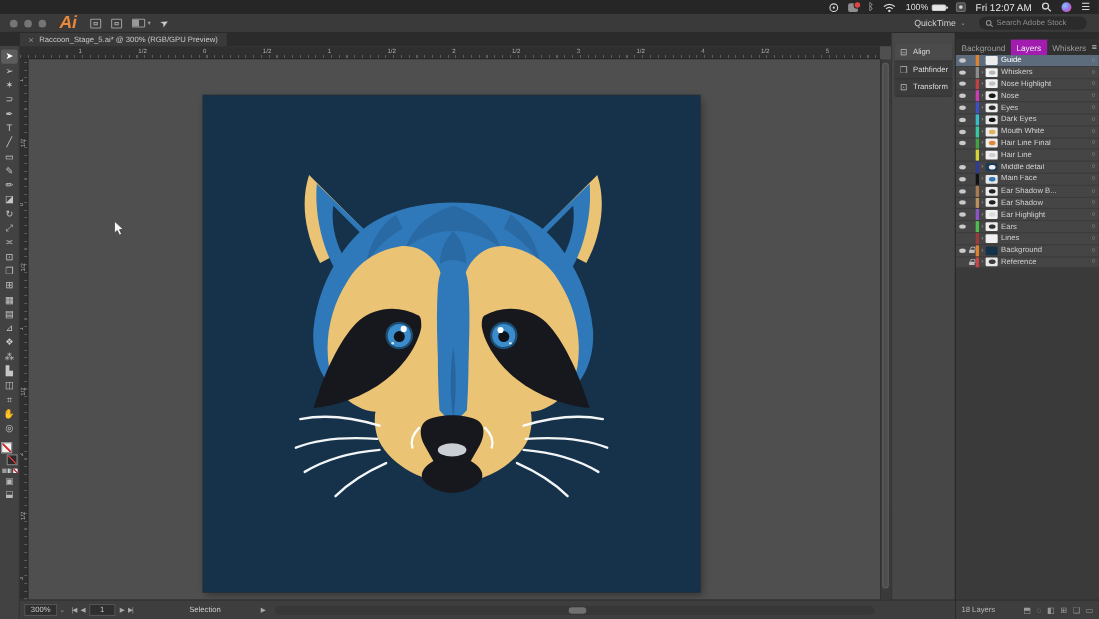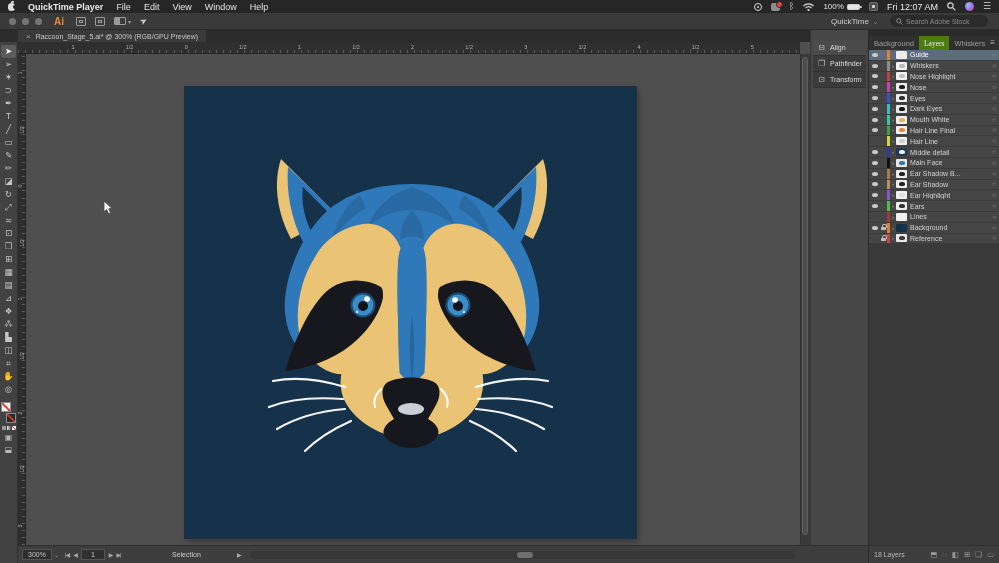--- a/index.html
+++ b/index.html
@@ -29,21 +29,21 @@
   .input-ic::after{content:"";position:absolute;left:2px;top:2px;width:3px;height:3px;background:#D9D9D9;border-radius:1px;}
   .clock{font-size:9px;}
   .siri-ic{width:9px;height:9px;border-radius:50%;background:radial-gradient(circle at 35% 35%,#7BC6F6,#A06BE8 55%,#E75480 85%);}
   .nc-ic{color:#D9D9D9;font-size:9px;line-height:1;}
 
   
   .appbar{position:absolute;left:0;top:13px;width:100%;height:17px;background:#3A3A3A;border-bottom:1px solid #2A2A2A;
           display:flex;align-items:center;padding:0 9px;}
   .lights{display:flex;gap:6px;margin-right:8px;}
   .light{width:7px;height:7px;border-radius:50%;background:#757575;}
-  .ai-logo{color:#E8883A;font-weight:bold;font-size:10px;margin:0 12px 0 4px;}
+  .ai-logo{color:#E8883A;font-weight:bold;font-size:16px;margin:0 12px 0 4px;font-style:italic;}
   .abar-sq{width:10px;height:9px;border:1px solid #9A9A9A;border-radius:1px;margin-right:9px;position:relative;}
   .abar-sq::after{content:"";position:absolute;left:2px;top:2px;right:2px;bottom:2px;border:1px solid #9A9A9A;}
   .abar-arr{display:flex;align-items:center;gap:2px;margin-right:9px;}
   .arr-ic{width:12px;height:8px;border:1px solid #9A9A9A;border-radius:1px;background:linear-gradient(90deg,#9A9A9A 0 5px,transparent 5px);}
   .chev{color:#9A9A9A;font-size:6px;}
   .share-ic{color:#C9C9C9;font-size:9px;transform:rotate(-30deg);line-height:1;}
   .workspace{margin-left:auto;display:flex;align-items:center;gap:4px;font-size:8px;color:#CFCFCF;}
   .stock-search{width:98px;height:12px;background:#2B2B2B;border-radius:6px;margin-left:12px;margin-right:2px;
                 display:flex;align-items:center;gap:3px;padding:0 6px;color:#8E8E8E;font-size:7px;}
 
@@ -89,21 +89,21 @@
   .dock-panel{margin:10px 2px 0 2px;background:#3B3B3B;border-radius:2px;overflow:hidden;}
   .dock-btn{display:flex;align-items:center;gap:4px;height:16px;padding:0 4px;color:#DDD;font-size:7px;border-bottom:1px solid #333;}
   .dock-btn.first{background:#4B4B4B;}
   .dock-btn .ic{font-size:8px;color:#BDBDBD;width:9px;text-align:center;}
 
   
   .panel{position:absolute;left:868px;top:30px;width:131px;height:533px;background:#3A3A3A;border-left:1px solid #2A2A2A;}
   .panel-topstrip{height:6px;background:#2B2B2B;}
   .panel-tabs{height:14px;background:#303030;display:flex;align-items:stretch;font-size:7.5px;color:#9E9E9E;}
   .ptab{display:flex;align-items:center;padding:0 5px;}
-  .ptab.active{background:#4d7c0f;color:#EDEDED;font-family:Liberation Serif, serif;}
+  .ptab.active{background:#a21caf;color:#EDEDED;}
   .panel-menu{margin-left:auto;align-self:center;padding-right:4px;color:#B9B9B9;font-size:8px;line-height:1;}
   .layer-list{background:#454545;}
   .layer-row{height:10.8px;display:flex;align-items:center;border-bottom:1px solid #3B3B3B;font-size:7px;color:#D2D2D2;}
   .layer-row.selected{background:#5C6C7C;color:#FFF;}
   .c-eye{width:11px;display:flex;justify-content:center;flex:none;}
   .eye{width:6px;height:4px;background:#C9C9C9;border-radius:50%;}
   .c-lock{width:7px;display:flex;justify-content:center;flex:none;}
   .lock{width:5px;height:3.5px;background:#BDBDBD;border-radius:0.5px;position:relative;margin-top:2px;}
   .lock::before{content:"";position:absolute;left:1px;top:-2.5px;width:3px;height:3px;border:1px solid #BDBDBD;border-bottom:none;border-radius:2px 2px 0 0;}
   .c-bar{width:3px;height:100%;flex:none;}
@@ -128,31 +128,20 @@
   .status-flyout{position:absolute;left:219px;color:#A9A9A9;font-size:6px;}
   .hscroll{position:absolute;left:232px;top:5px;width:545px;height:8px;background:#373737;border-radius:4px;}
   .hthumb{position:absolute;left:267px;top:1px;width:16px;height:6px;background:#707070;border-radius:3px;}
 </style>
 </head>
 <body>
 
 <div id="root">
 
   <div class="menubar">
-    <div class="menu-left">
-      <span class="apple"></span>
-      <span class="app-name">QuickTime Player</span>
-      <span style="display:flex;gap:13px;">
-          <span class="menu-item">File</span>
-          <span class="menu-item">Edit</span>
-          <span class="menu-item">View</span>
-          <span class="menu-item">Window</span>
-          <span class="menu-item">Help</span>
-        </span>
-    </div>
     <div class="menu-right">
       <span class="rec-ic"></span>
       <span class="badge-ic"></span>
       <span class="bt-ic">ᛒ</span>
       <svg width="11" height="8">
           <path d="M0.5,3 A7,7 0 0 1 10.5,3" stroke="#D9D9D9" fill="none" stroke-width="1.2"></path>
           <path d="M2.5,5 A4.5,4.5 0 0 1 8.5,5" stroke="#D9D9D9" fill="none" stroke-width="1.2"></path>
           <circle cx="5.5" cy="7" r="1.1" fill="#D9D9D9"></circle>
         </svg>
       <span class="batt">

